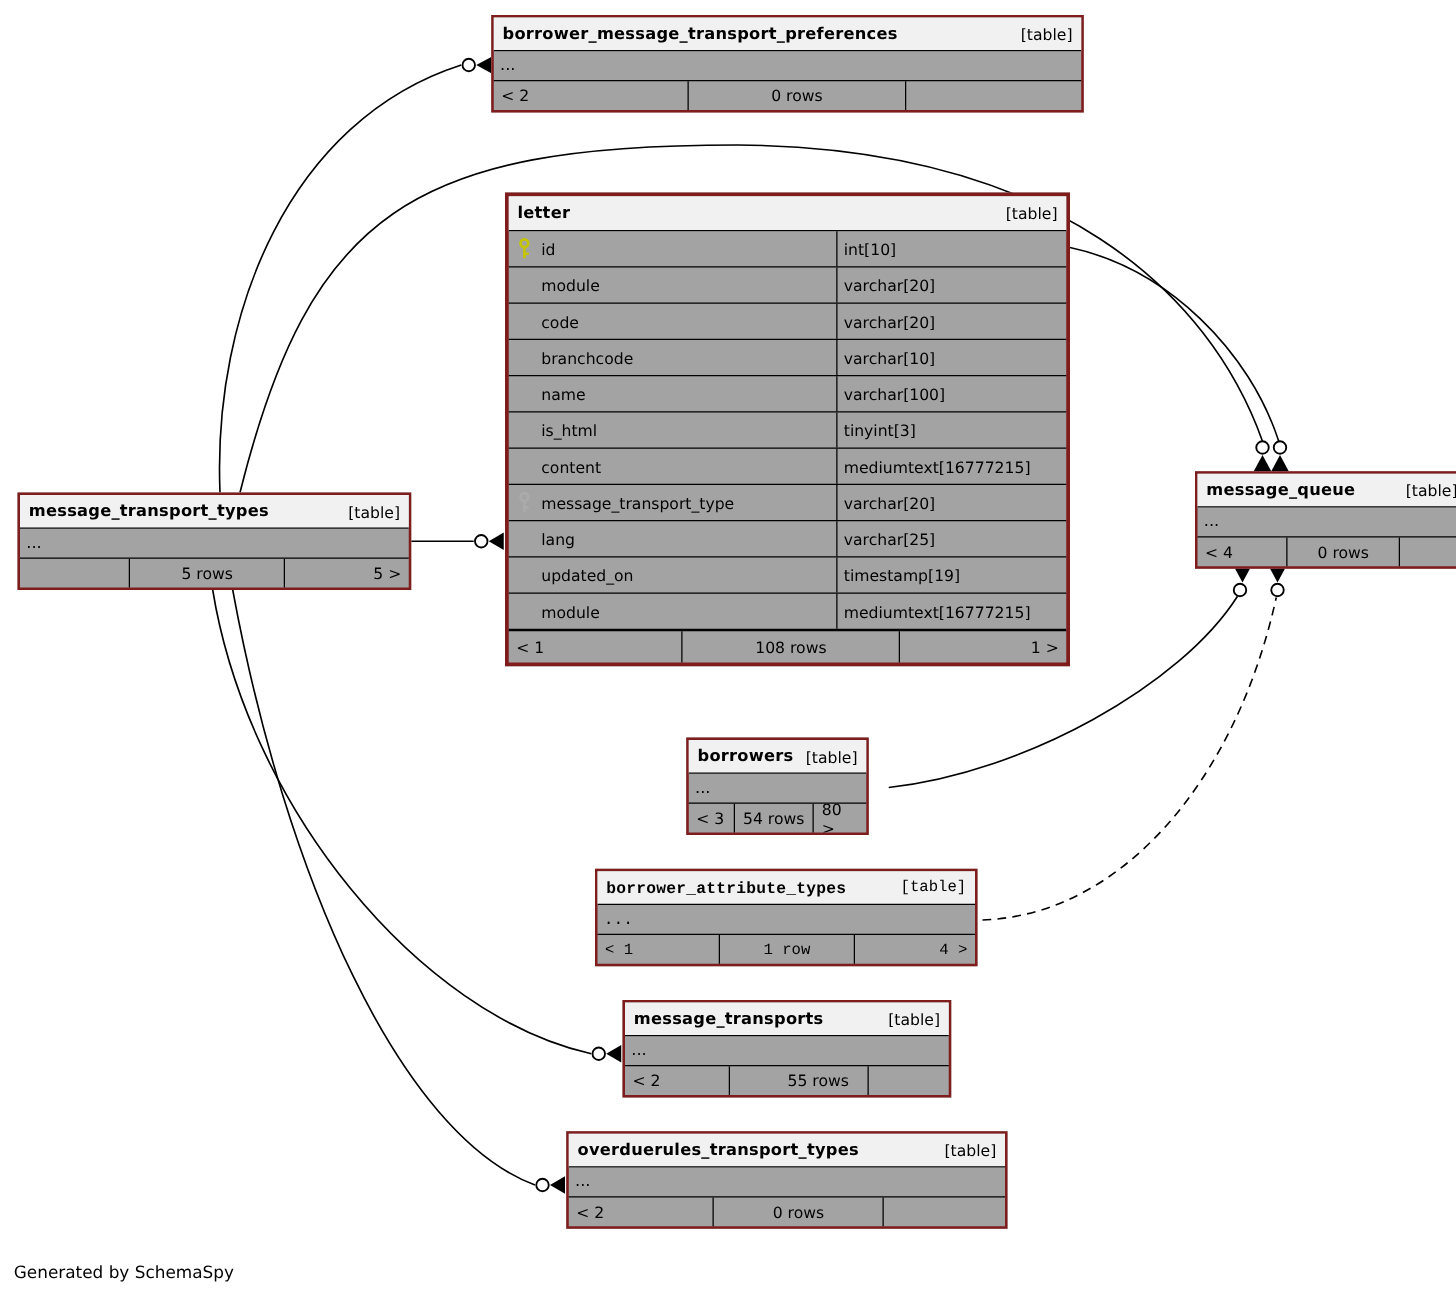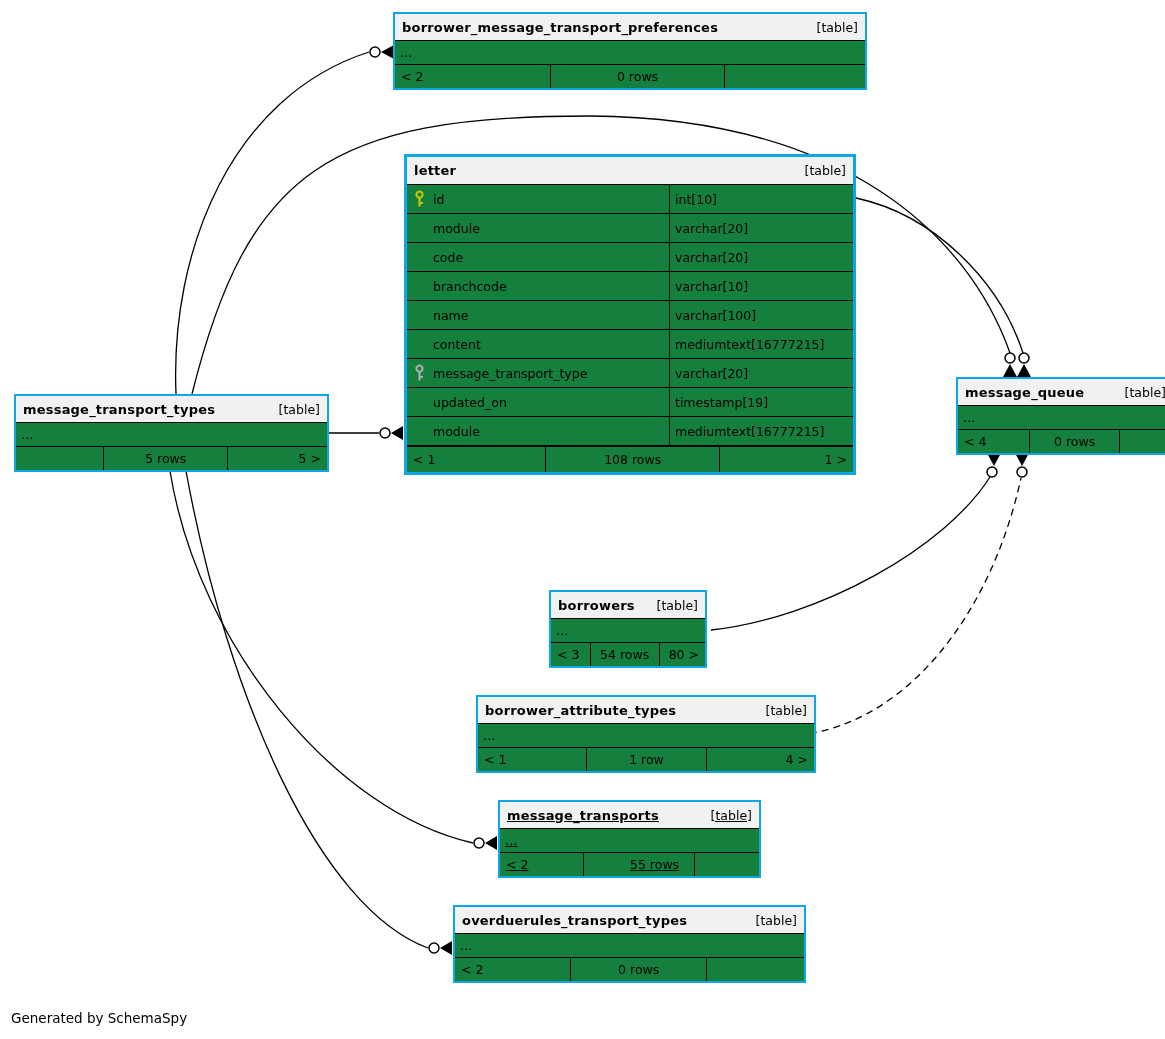--- a/index.html
+++ b/index.html
@@ -1,19 +1,19 @@
 <!DOCTYPE html>
 <html><head>
 <meta charset="utf-8">
 <style>
   html,body{margin:0;padding:0;background:#ffffff;}
   #canvas{position:relative;width:1165px;height:1039px;background:#ffffff;
           font-family:"DejaVu Sans", sans-serif;color:#000;overflow:hidden;}
   svg.wires{position:absolute;left:0;top:0;z-index:0;}
-  .tbl{position:absolute;background:#15803d;border:2px solid #0ea5e9;z-index:1;box-sizing:border-box;}
+  .tbl{position:absolute;background:#a3a3a3;border:2px solid #7f1d1d;z-index:1;box-sizing:border-box;}
   .tbl.focus{border-width:3px;}
   .hdr{background:#f1f1f1;border-bottom:1px solid #000;display:flex;justify-content:space-between;
        align-items:center;padding:0 7px;height:26px;}
   .tbl.focus .hdr{height:27px;}
   .tname{font-weight:bold;font-size:13px;letter-spacing:.2px;}
   .tbadge{font-size:12.5px;}
   .dots{height:23px;border-bottom:1px solid #000;padding:0 5px;display:flex;align-items:center;font-size:13px;}
   .ftr{display:flex;height:23px;font-size:12.5px;}
   .ftr .cell{display:flex;align-items:center;padding:0 6px;box-sizing:border-box;overflow:hidden;}
   .ftr .cell.c{justify-content:center;}
@@ -119,40 +119,54 @@
     <div class="crow">
       <span class="cname">
           <span class="keyslot"></span>
           <span>name</span>
         </span>
       <span class="ctype">varchar[100]</span>
     </div>
     <div class="crow">
       <span class="cname">
           <span class="keyslot"></span>
+          <span>is_html</span>
+        </span>
+      <span class="ctype">tinyint[3]</span>
+    </div>
+    <div class="crow">
+      <span class="cname">
+          <span class="keyslot"></span>
           <span>content</span>
         </span>
       <span class="ctype">mediumtext[16777215]</span>
     </div>
     <div class="crow">
       <span class="cname">
           <span class="keyslot">
             <svg width="11" height="18" viewBox="0 0 11 18">
               <circle cx="5.5" cy="4.6" r="3.1" fill="none" stroke="#ababab" stroke-width="2.1"></circle>
               <line x1="5.5" y1="7.7" x2="5.5" y2="16.5" stroke="#ababab" stroke-width="2.1"></line>
               <line x1="5.5" y1="13" x2="9" y2="13" stroke="#ababab" stroke-width="2"></line>
             </svg>
           </span>
           <span>message_transport_type</span>
         </span>
       <span class="ctype">varchar[20]</span>
     </div>
     <div class="crow">
       <span class="cname">
           <span class="keyslot"></span>
+          <span>lang</span>
+        </span>
+      <span class="ctype">varchar[25]</span>
+    </div>
+    <div class="crow">
+      <span class="cname">
+          <span class="keyslot"></span>
           <span>updated_on</span>
         </span>
       <span class="ctype">timestamp[19]</span>
     </div>
     <div class="crow">
       <span class="cname">
           <span class="keyslot"></span>
           <span>module</span>
         </span>
       <span class="ctype">mediumtext[16777215]</span>
@@ -183,47 +197,47 @@
       <span class="tbadge">[table]</span>
     </div>
     <div class="dots">...</div>
     <div class="ftr">
       <span class="cell" style="width:33%;">&lt; 4</span>
       <span class="cell c" style="width:42%;">0 rows</span>
       <span class="cell r" style="width:25%;"></span>
     </div>
   </div>
 
-  <div class="tbl" style="left:549px;top:590px;width:158px;">
+  <div class="tbl" style="left:549px;top:590px;width:146px;">
     <div class="hdr">
       <span class="tname">borrowers</span>
       <span class="tbadge">[table]</span>
     </div>
     <div class="dots">...</div>
     <div class="ftr">
       <span class="cell" style="width:25%;">&lt; 3</span>
       <span class="cell c" style="width:45%;">54 rows</span>
       <span class="cell r" style="width:30%;">80 &gt;</span>
     </div>
   </div>
 
-  <div class="tbl" style="left:476px;top:695px;width:340px;">
+  <div class="tbl" style="left:476px;top:695px;width:306px;font-family:Liberation Mono, monospace;">
     <div class="hdr">
       <span class="tname">borrower_attribute_types</span>
       <span class="tbadge">[table]</span>
     </div>
     <div class="dots">...</div>
     <div class="ftr">
       <span class="cell" style="width:32%;">&lt; 1</span>
       <span class="cell c" style="width:36%;">1 row</span>
       <span class="cell r" style="width:32%;">4 &gt;</span>
     </div>
   </div>
 
-  <div class="tbl" style="left:498px;top:800px;width:263px;text-decoration:underline;">
+  <div class="tbl" style="left:498px;top:800px;width:263px;">
     <div class="hdr">
       <span class="tname">message_transports</span>
       <span class="tbadge">[table]</span>
     </div>
     <div class="dots">...</div>
     <div class="ftr">
       <span class="cell" style="width:32%;">&lt; 2</span>
       <span class="cell c" style="width:43%;padding-left:37px;">55 rows</span>
       <span class="cell r" style="width:25%;"></span>
     </div>

